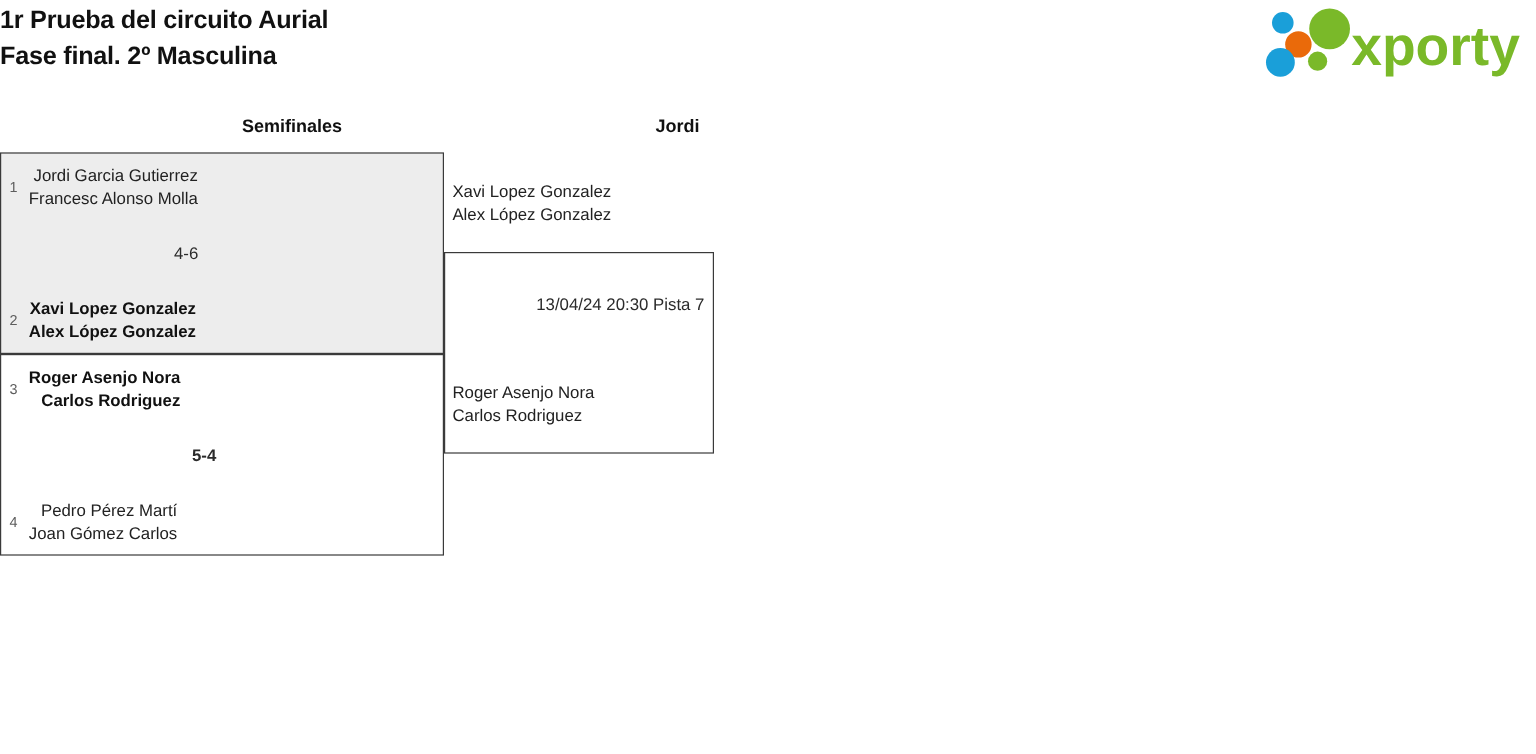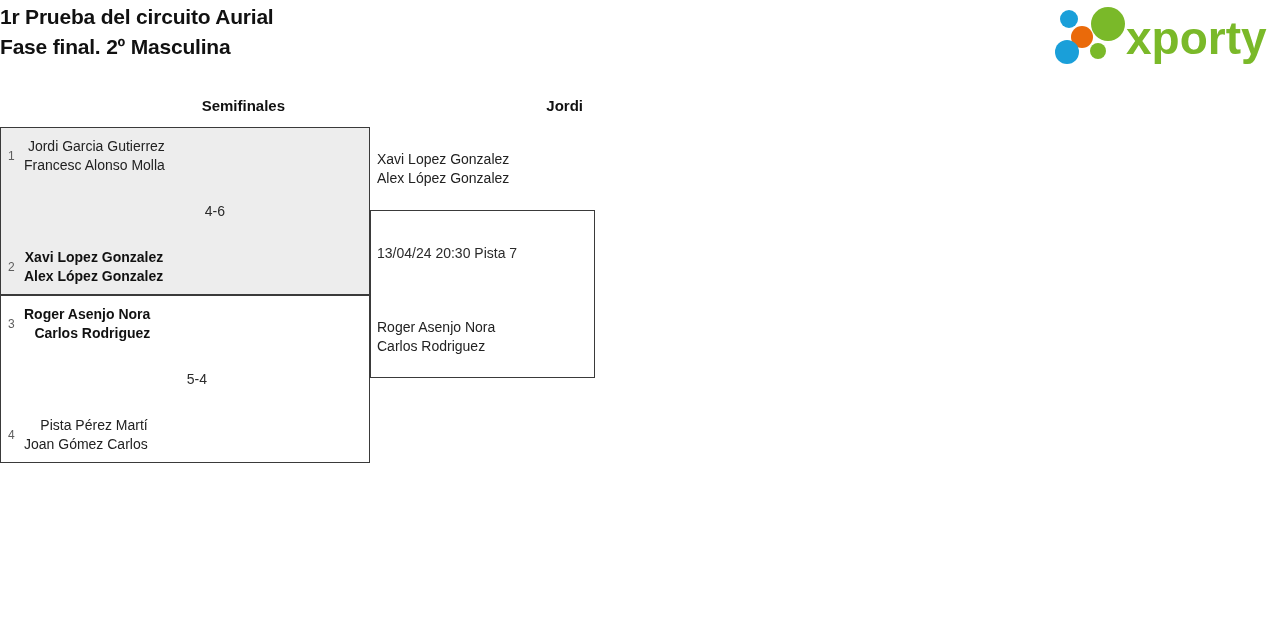--- a/index.html
+++ b/index.html
@@ -102,44 +102,44 @@
   #competitor-sf1-bottom { top: 248px; }
   
   #competitor-sf2-top    { top: 305px; }
   #competitor-sf2-bottom { top: 416px; }
 
   
   .score {
     position: absolute;
     font-size: 14px;
     color: #2b2b2b;
-    text-align: right;
+    text-align: left;
     width: 80px;
   }
   #score-sf1 { left: 145px; top: 203px; }
-  #score-sf2 { left: 127px; top: 371px; }
+  #score-sf2 { left: 160px; top: 371px; font-weight: bold; }
 
   
   .final-entry {
     position: absolute;
     left: 377px;
     font-size: 14px;
     line-height: 19px;
     color: #222222;
     white-space: pre;
   }
   #final-entry-top    { top: 150px; }
   #final-entry-bottom { top: 318px; }
 
   #final-match-info {
     position: absolute;
     left: 377px;
     top: 245px;
     width: 210px;
-    text-align: left;
+    text-align: right;
     font-size: 14px;
     color: #2b2b2b;
     white-space: pre;
   }
 </style>
 </head>
 <body>
 
 <div id="page-title"><span>1r Prueba del circuito Aurial</span>
 <span>Fase final. 2º Masculina</span></div>
@@ -181,21 +181,21 @@
   <div id="competitor-sf2-top" class="competitor">
     <span class="seed">3</span>
     <span class="names winner"><span>Roger Asenjo Nora</span>
 <span>Carlos Rodriguez</span></span>
   </div>
 
   <div id="score-sf2" class="score">5-4</div>
 
   <div id="competitor-sf2-bottom" class="competitor">
     <span class="seed">4</span>
-    <span class="names"><span>Pista Pérez Martí</span>
+    <span class="names"><span>Pedro Pérez Martí</span>
 <span>Joan Gómez Carlos</span></span>
   </div>
 
   <div id="match-final" class="match-box plain"></div>
 
   <div id="final-entry-top" class="final-entry"><span>Xavi Lopez Gonzalez</span>
 <span>Alex López Gonzalez</span></div>
 
   <div id="final-match-info">13/04/24 20:30 Pista 7</div>
 

